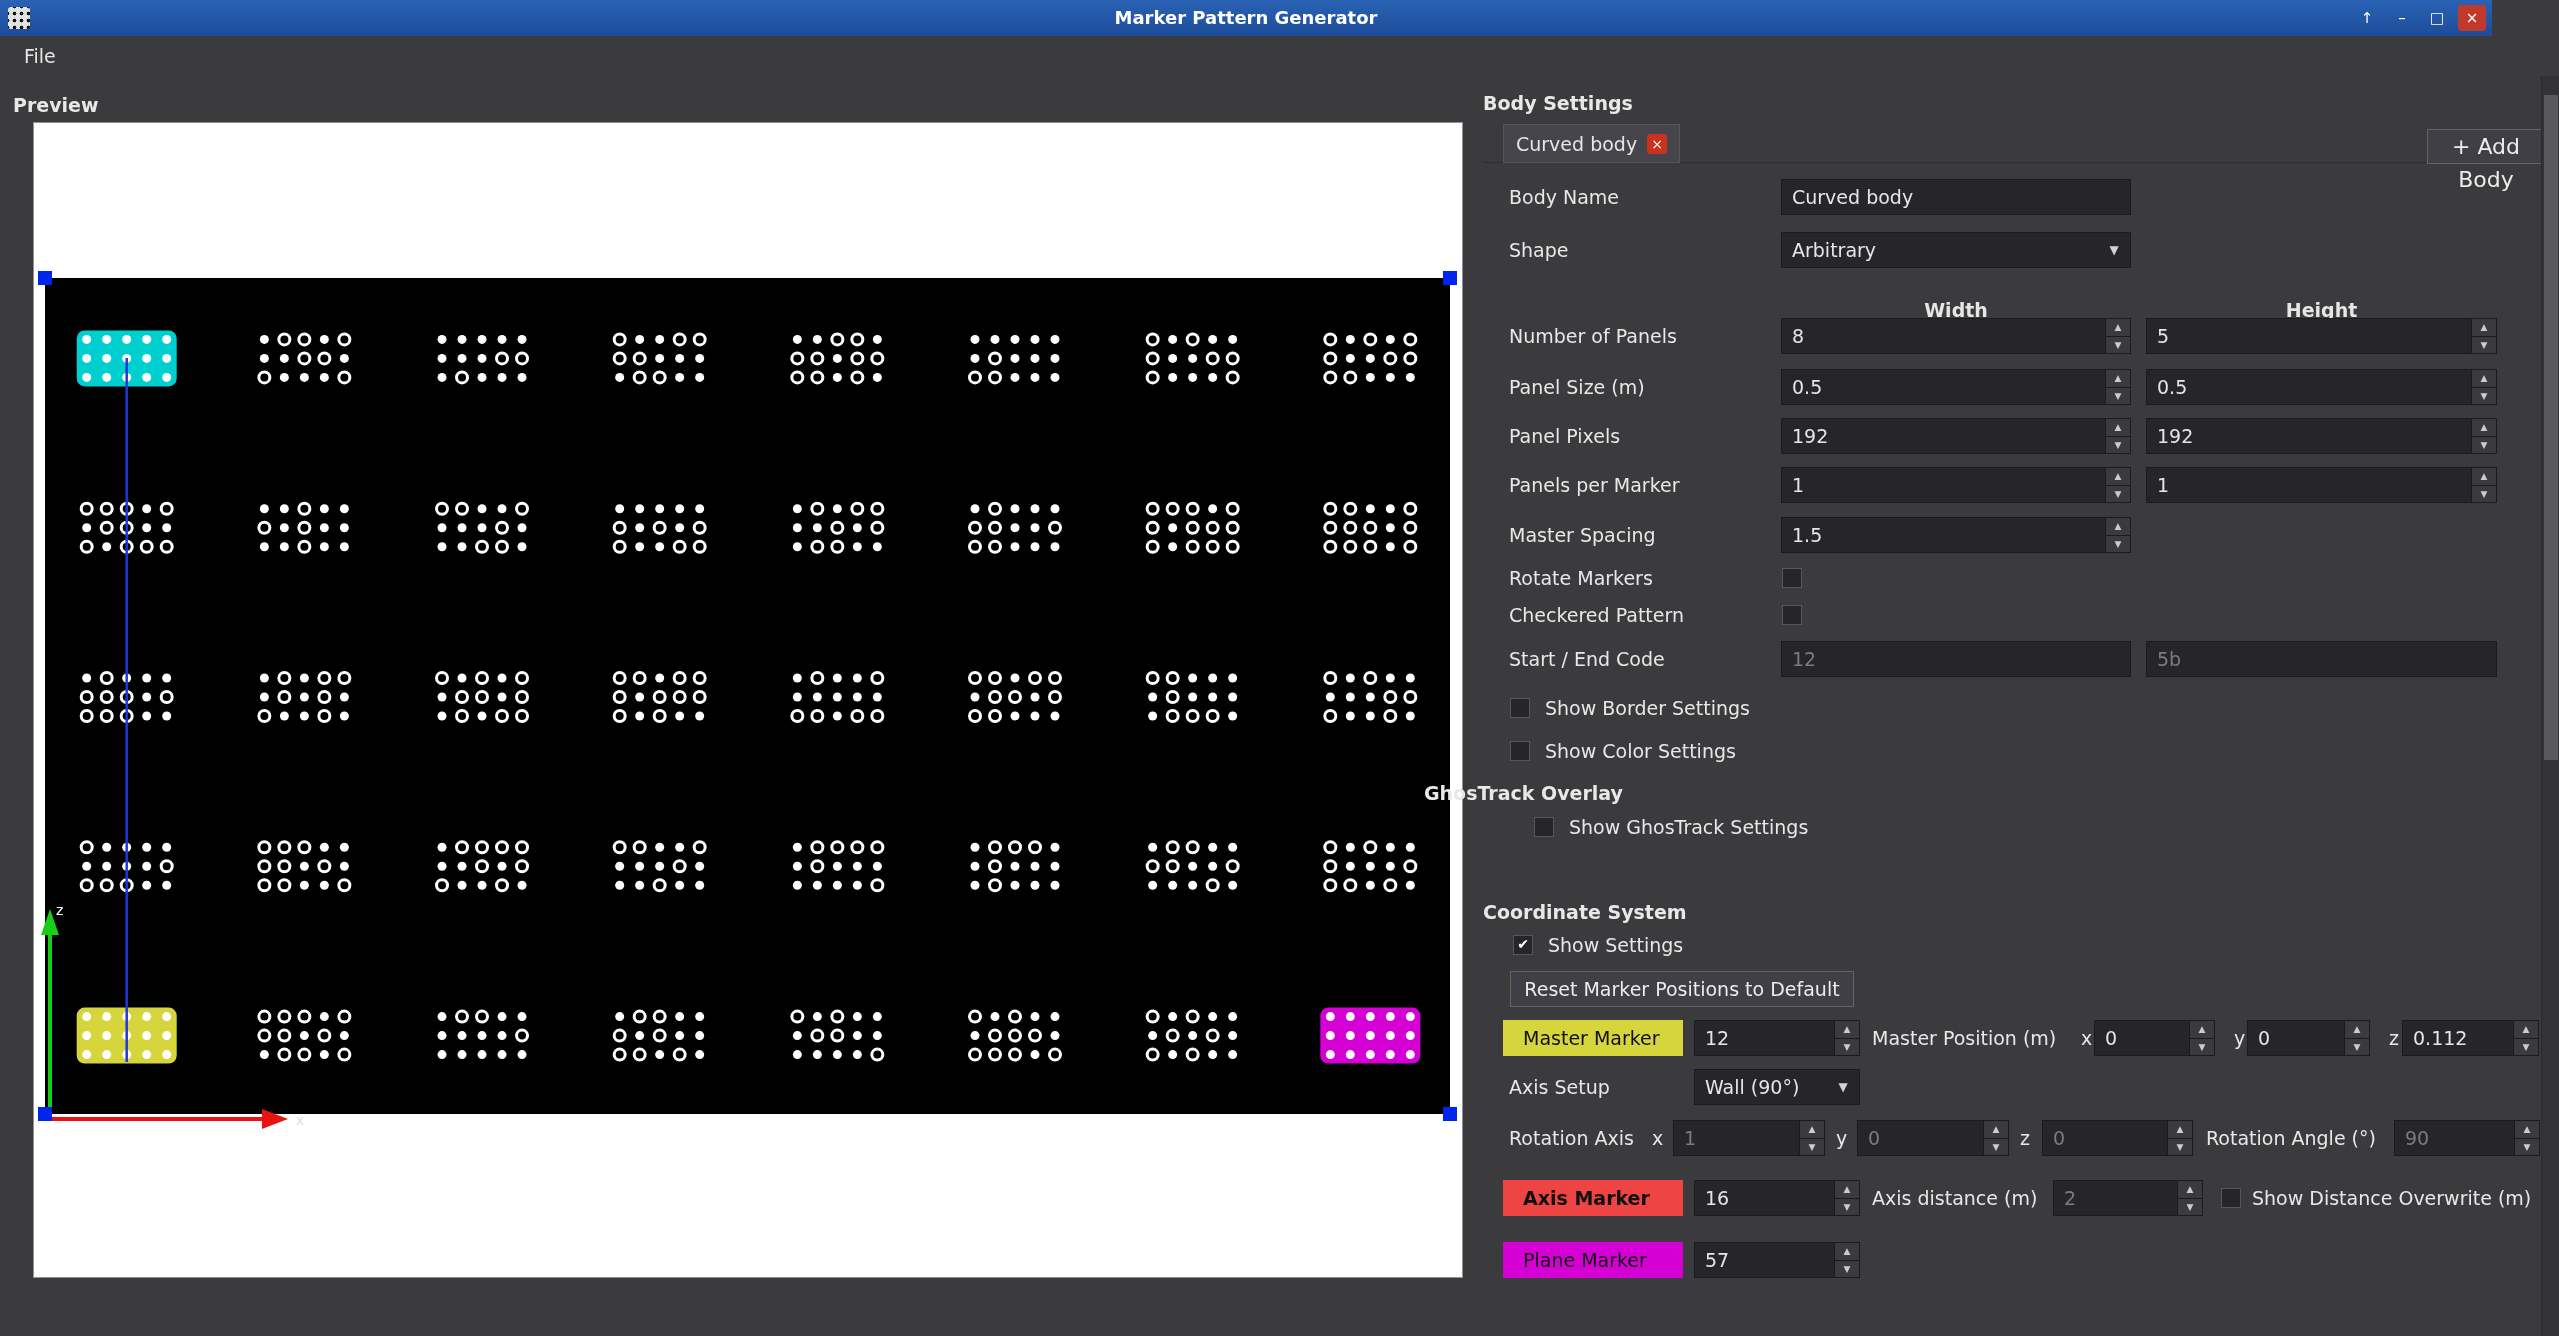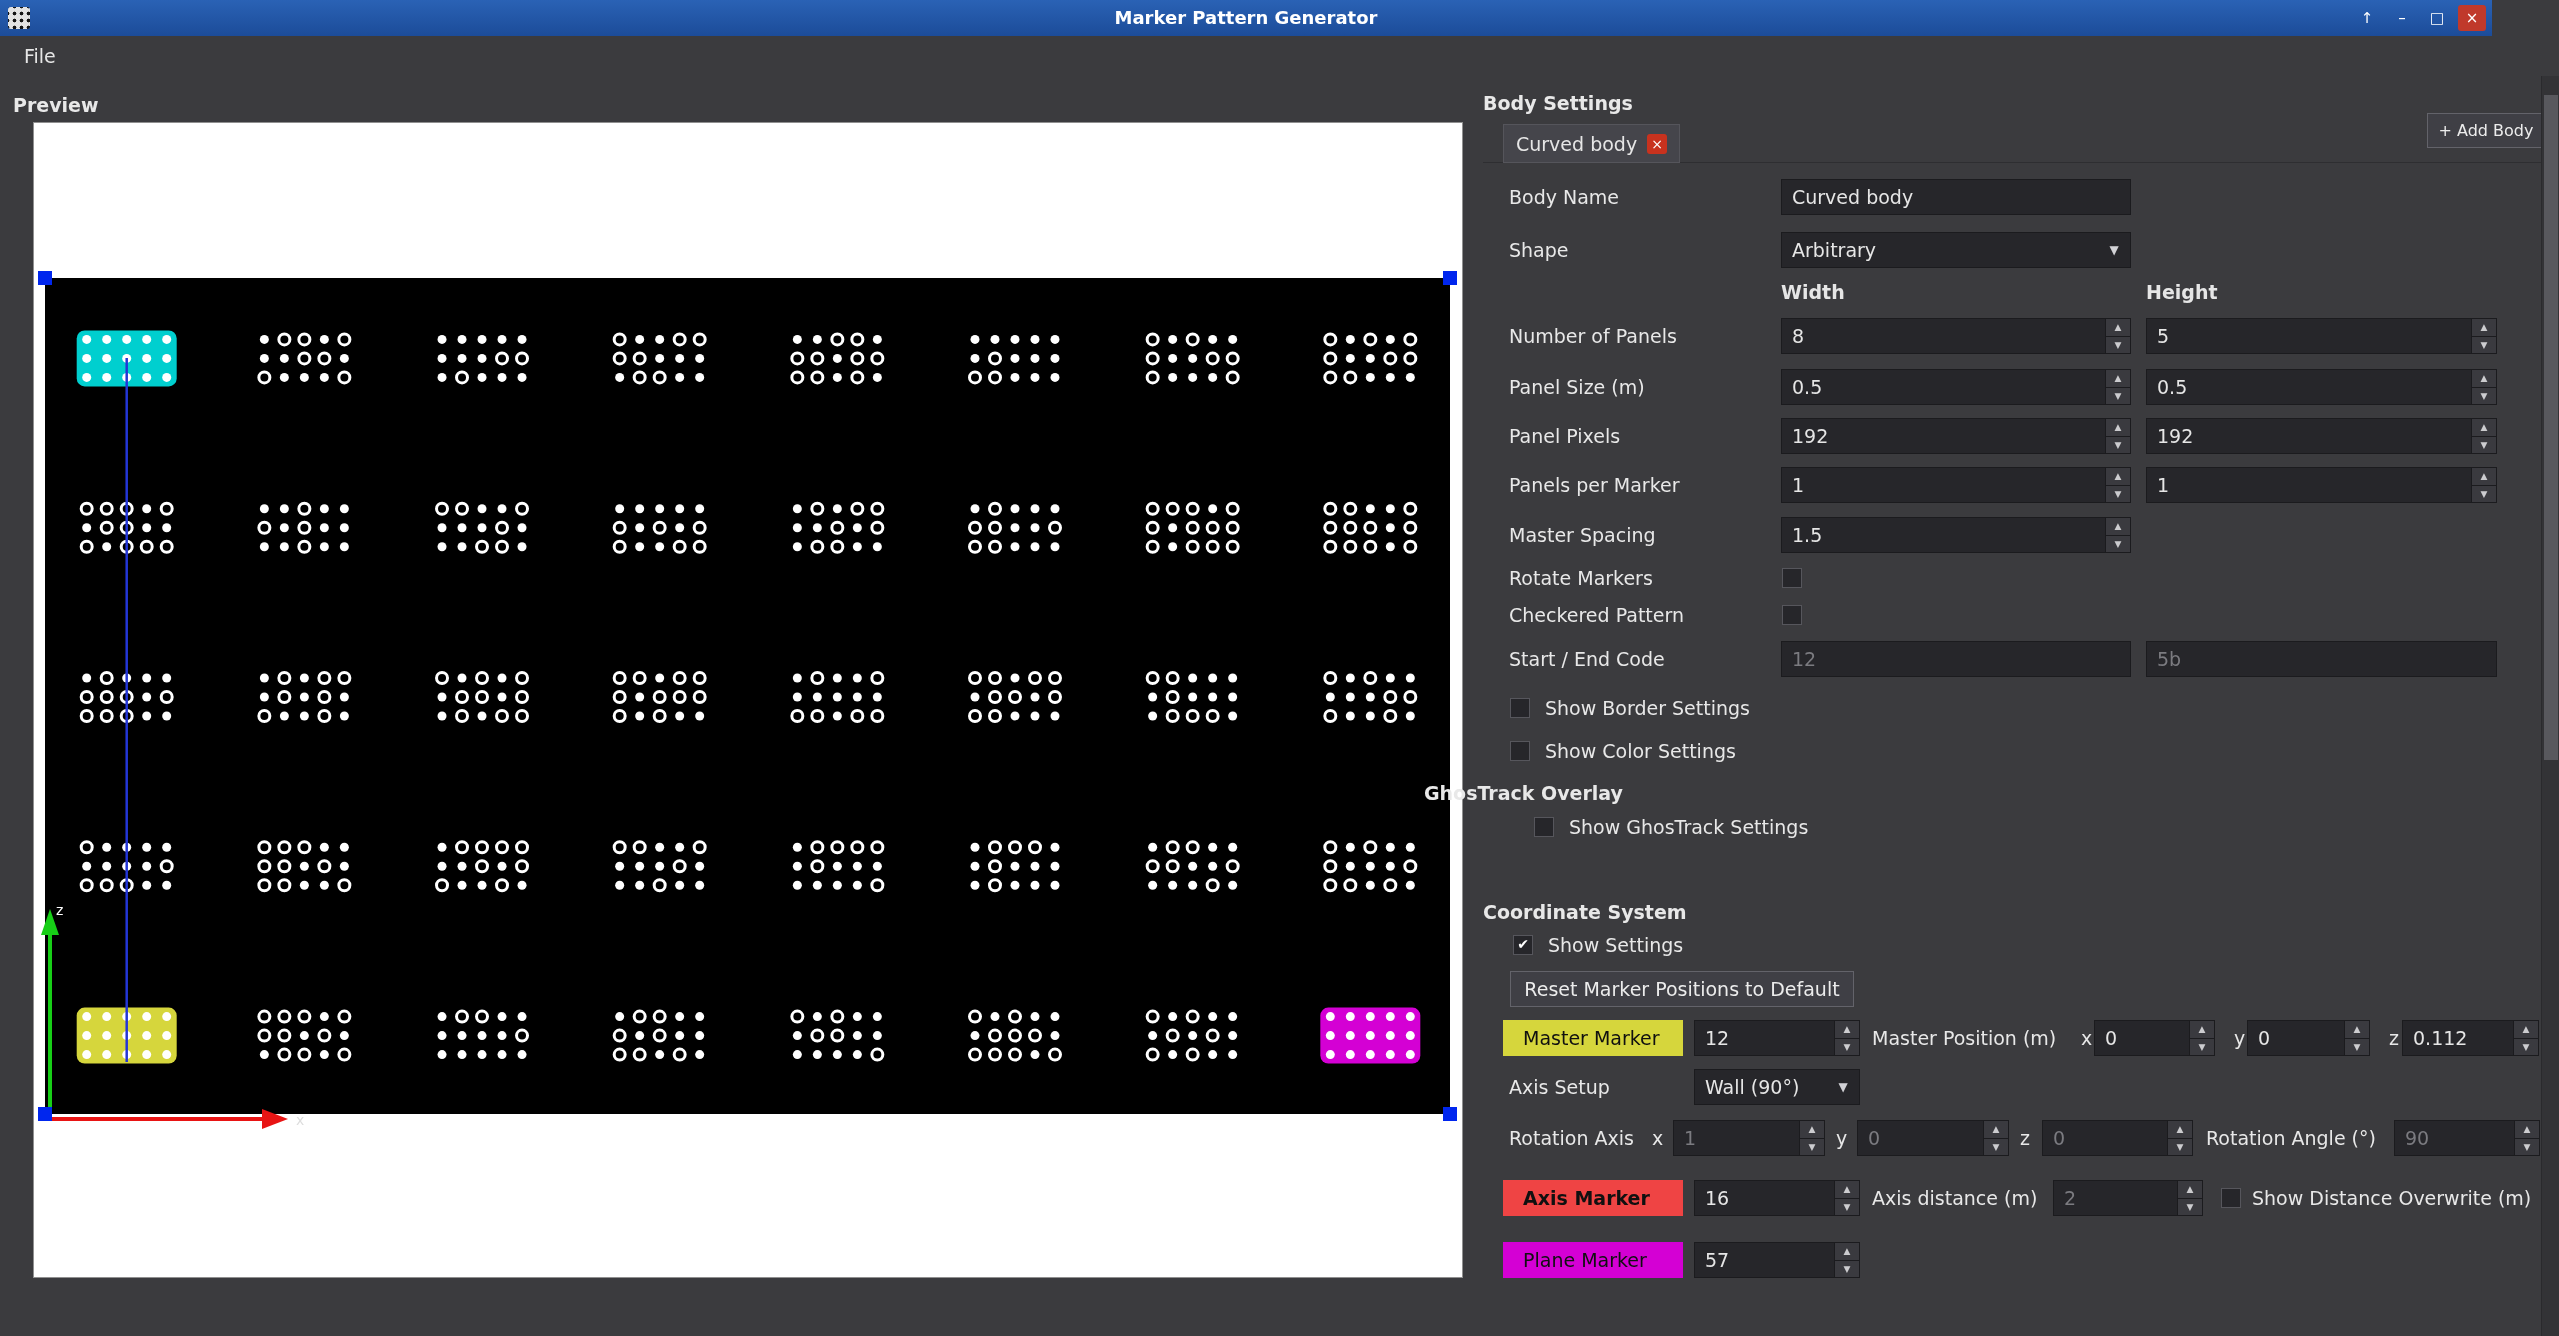--- a/index.html
+++ b/index.html
@@ -19,21 +19,21 @@
   .win-btns{position:absolute;right:6px;top:5px;display:flex;gap:7px;}
   .wbtn{width:28px;height:26px;line-height:26px;text-align:center;color:#fff;font-size:15px;}
   .wbtn.close{background:#c0392b;border-radius:3px;}
 
   
   .menubar{position:absolute;left:0;top:36px;width:2559px;height:40px;background:#3b3b3e;}
   .menu-item{position:absolute;left:14px;top:0;height:40px;line-height:40px;padding:0 10px;}
 
   .flabel{position:absolute;height:26px;line-height:26px;white-space:nowrap;color:#e8e8e8;}
   .bold{font-weight:bold;}
-  .hdr{position:absolute;height:26px;line-height:26px;text-align:left;font-weight:bold;}
+  .hdr{position:absolute;height:26px;line-height:26px;text-align:center;font-weight:bold;margin-top:18px;}
 
   
   .preview-box{position:absolute;left:33px;top:122px;width:1428px;height:1154px;
     background:#ffffff;border:1px solid #909090;box-sizing:content-box;}
   #preview-svg{display:block;}
 
   
   .spin,.select{position:absolute;height:36px;background:#26262a;border:1px solid #1b1b1e;
     box-sizing:border-box;display:flex;overflow:hidden;}
   .spin .val,.select .val{flex:1;line-height:34px;padding:0 10px;white-space:nowrap;overflow:hidden;}
@@ -786,21 +786,21 @@
         <rect x="1409" y="984" width="14" height="14" fill="#0026ee"></rect>
       </svg>
   </div>
 
   <div class="flabel bold" style="left:1483px;top:90px">Body Settings</div>
   <div class="tab-divider"></div>
   <div class="tab">
     <span>Curved body</span>
     <span class="tab-close">×</span>
   </div>
-  <div class="btn" style="left:2427px;top:113px;width:118px;height:35px;line-height:33px;font-size:16px">+ Add Body</div>
+  <div class="btn" style="left:2427px;top:129px;width:118px;height:35px;line-height:33px;font-size:22px">+ Add Body</div>
 
   <div class="flabel" style="left:1509px;top:184px">Body Name</div>
   <div class="tinput" style="left:1781px;top:179px;width:350px">Curved body</div>
 
   <div class="flabel" style="left:1509px;top:237px">Shape</div>
   <div class="select" style="left:1781px;top:232px;width:350px">
       <span class="val">Arbitrary</span>
       <span class="caret">▼</span>
     </div>
 

